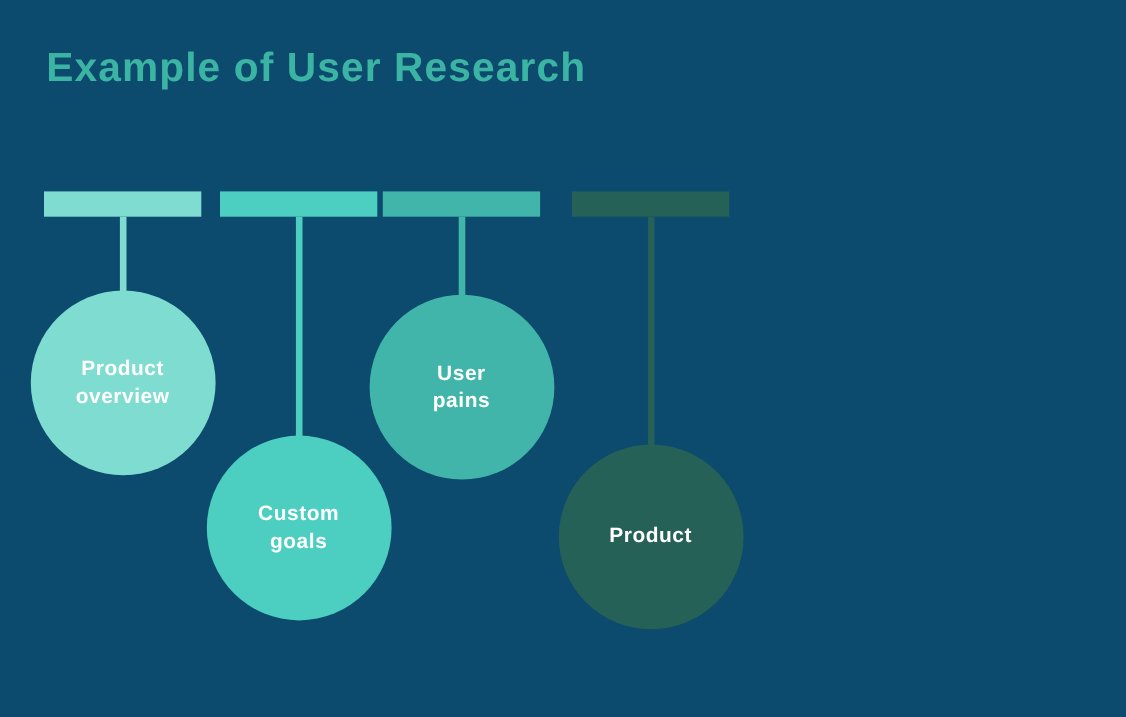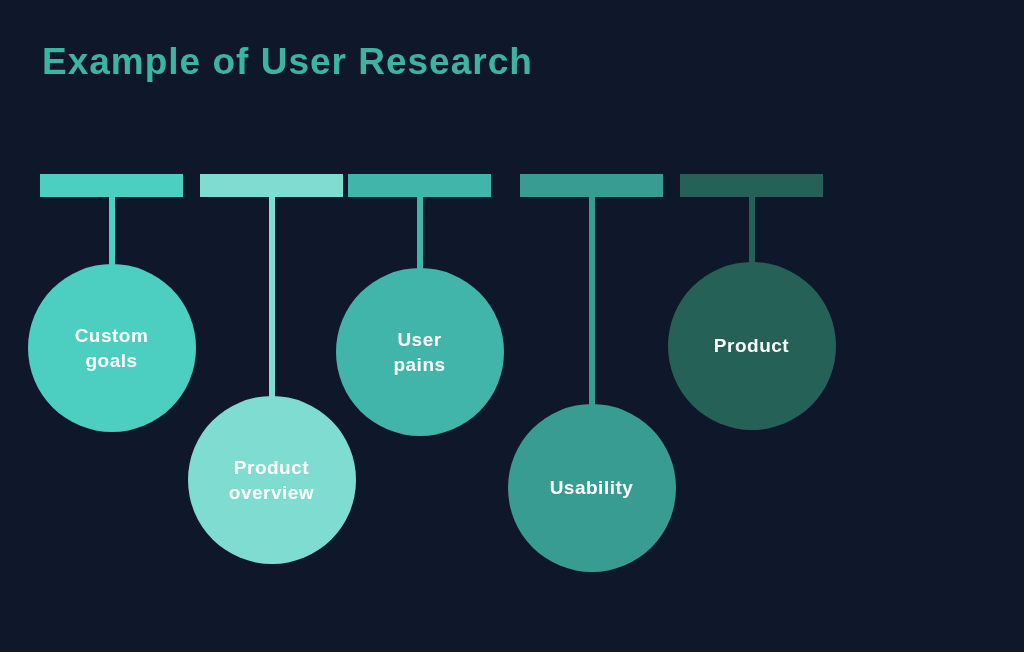--- a/index.html
+++ b/index.html
@@ -8,21 +8,21 @@
     height: 652px;
     background: #ffffff;
     font-family: "Liberation Sans", sans-serif;
     overflow: hidden;
     position: relative;
   }
   .canvas {
     position: absolute;
     left: 0; top: 0;
     width: 1024px; height: 652px;
-    background: #0f172a;
+    background: #0c4a6e;
     text-decoration: underline;
   }
   .diagram-title {
     position: absolute;
     left: 42px;
     top: 42px;
     font-size: 37px;
     font-weight: bold;
     letter-spacing: 1px;
     line-height: 1.1;
@@ -89,53 +89,46 @@
   .column:nth-of-type(6) .connector { height: 215px; }
 </style>
 </head>
 <body>
 
 <div class="canvas">
 
   <h1 class="diagram-title" style="color: rgb(59, 180, 164);">Example of User Research</h1>
 
   <div class="column">
+    <div class="bar" style="background-color: rgb(127, 220, 209);"></div>
+    <div class="connector" style="background-color: rgb(127, 220, 209);"></div>
+    <div class="circle" style="background-color: rgb(127, 220, 209);">
+      <span class="label">Product
+overview</span>
+    </div>
+  </div>
+
+  <div class="column">
     <div class="bar" style="background-color: rgb(76, 207, 192);"></div>
     <div class="connector" style="background-color: rgb(76, 207, 192);"></div>
     <div class="circle" style="background-color: rgb(76, 207, 192);">
       <span class="label">Custom
 goals</span>
-    </div>
-  </div>
-
-  <div class="column">
-    <div class="bar" style="background-color: rgb(127, 220, 209);"></div>
-    <div class="connector" style="background-color: rgb(127, 220, 209);"></div>
-    <div class="circle" style="background-color: rgb(127, 220, 209);">
-      <span class="label">Product
-overview</span>
     </div>
   </div>
 
   <div class="column">
     <div class="bar" style="background-color: rgb(65, 181, 170);"></div>
     <div class="connector" style="background-color: rgb(65, 181, 170);"></div>
     <div class="circle" style="background-color: rgb(65, 181, 170);">
       <span class="label">User
 pains</span>
     </div>
   </div>
 
-  <div class="column">
-    <div class="bar" style="background-color: rgb(56, 156, 146);"></div>
-    <div class="connector" style="background-color: rgb(56, 156, 146);"></div>
-    <div class="circle" style="background-color: rgb(56, 156, 146);">
-      <span class="label">Usability</span>
-    </div>
-  </div>
 
 
   <div class="column">
     <div class="bar" style="background-color: rgb(38, 97, 88);"></div>
     <div class="connector" style="background-color: rgb(38, 97, 88);"></div>
     <div class="circle" style="background-color: rgb(38, 97, 88);">
       <span class="label">Product</span>
     </div>
   </div>
 

